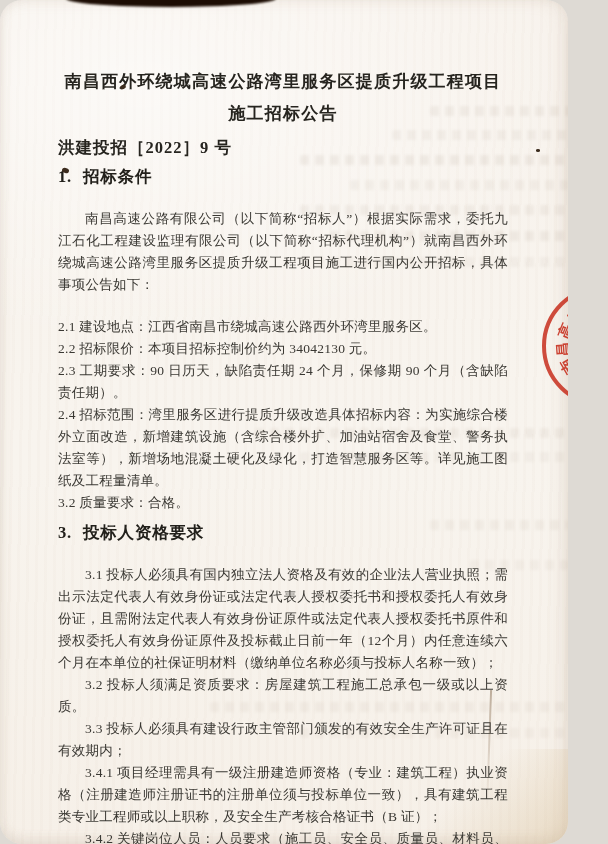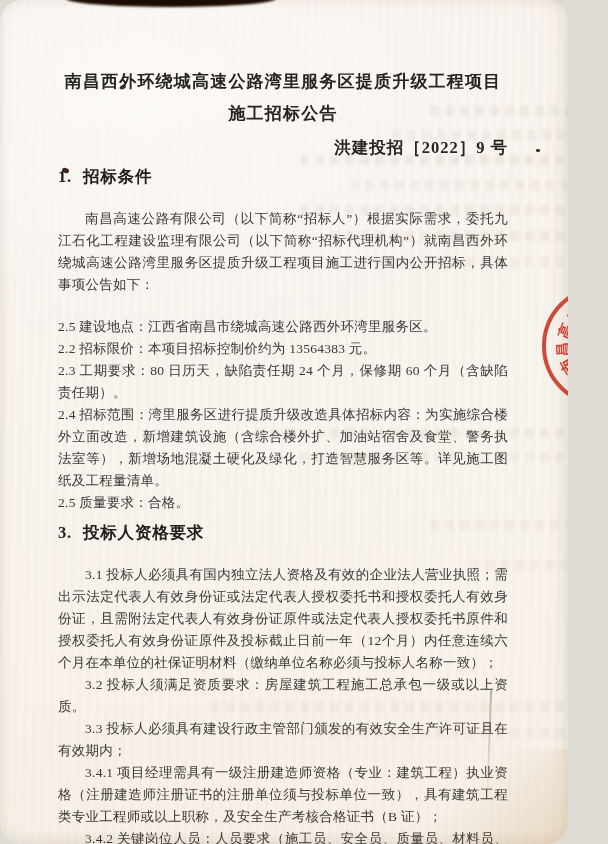--- a/index.html
+++ b/index.html
@@ -10,21 +10,21 @@
       radial-gradient(ellipse 700px 420px at 25% 10%, rgba(255,255,255,.55), rgba(255,255,255,0) 62%),
       repeating-linear-gradient(91deg, rgba(203,182,164,.05) 0 3px, rgba(0,0,0,0) 3px 9px),
       linear-gradient(180deg, #f8f3ed 0%, #f8f4ee 55%, #f6f0e8 100%);
     box-shadow: inset -7px 0 16px rgba(178,156,136,.14), inset 0 -5px 12px rgba(178,156,136,.12), inset 4px 0 10px rgba(200,185,170,.10);
     border-radius: 22px;
   }
   .content { position:relative; padding:70px 60px 0 58px; z-index:3; }
 
   .doc-title { font-size:17px; font-weight:700; text-align:center; letter-spacing:1.2px; color:#26241f; line-height:24px; }
   .doc-title.line2 { margin-top:8px;font-family:Liberation Serif, serif; }
-  .doc-number { font-size:16.5px; font-weight:700; text-align:right; letter-spacing:1px; color:#26241f; line-height:24px; margin-top:10px; }
+  .doc-number { font-size:16.5px; font-weight:700; text-align:left; letter-spacing:1px; color:#26241f; line-height:24px; margin-top:10px; }
 
   .sec-heading { font-size:16.5px; font-weight:700; color:#22201b; letter-spacing:.8px; line-height:22px; margin-top:6px; }
   .sec-heading .num { display:inline-block; margin-right:11px; }
   .sec-heading.h2 { margin-top:5px; }
   .sec-heading.h3 { margin-top:8px; }
 
   p.body {
     margin:0; font-size:13.5px; line-height:22px; letter-spacing:.25px;
     text-align:justify; color:#3a3833;
   }
@@ -92,25 +92,25 @@
 
     <div class="doc-title">南昌西外环绕城高速公路湾里服务区提质升级工程项目</div>
     <div class="doc-title line2">施工招标公告</div>
     <div class="doc-number">洪建投招［2022］9 号</div>
 
     <div class="sec-heading">
       <span class="num">1.</span><span>招标条件</span>
     </div>
     <p class="body indent first">南昌高速公路有限公司（以下简称“招标人”）根据实际需求，委托九江石化工程建设监理有限公司（以下简称“招标代理机构”）就南昌西外环绕城高速公路湾里服务区提质升级工程项目施工进行国内公开招标，具体事项公告如下：</p>
 
-    <p class="body first">2.5 建设地点：江西省南昌市绕城高速公路西外环湾里服务区。</p>
-    <p class="body">2.2 招标限价：本项目招标控制价约为 13564383 元。</p>
-    <p class="body">2.3 工期要求：80 日历天，缺陷责任期 24 个月，保修期 60 个月（含缺陷责任期）。</p>
+    <p class="body first">2.1 建设地点：江西省南昌市绕城高速公路西外环湾里服务区。</p>
+    <p class="body">2.2 招标限价：本项目招标控制价约为 34042130 元。</p>
+    <p class="body">2.3 工期要求：90 日历天，缺陷责任期 24 个月，保修期 90 个月（含缺陷责任期）。</p>
     <p class="body">2.4 招标范围：湾里服务区进行提质升级改造具体招标内容：为实施综合楼外立面改造，新增建筑设施（含综合楼外扩、加油站宿舍及食堂、警务执法室等），新增场地混凝土硬化及绿化，打造智慧服务区等。详见施工图纸及工程量清单。</p>
-    <p class="body">2.5 质量要求：合格。</p>
+    <p class="body">3.2 质量要求：合格。</p>
 
     <div class="sec-heading h3">
       <span class="num">3.</span><span>投标人资格要求</span>
     </div>
     <p class="body indent first">3.1 投标人必须具有国内独立法人资格及有效的企业法人营业执照；需出示法定代表人有效身份证或法定代表人授权委托书和授权委托人有效身份证，且需附法定代表人有效身份证原件或法定代表人授权委托书原件和授权委托人有效身份证原件及投标截止日前一年（12个月）内任意连续六个月在本单位的社保证明材料（缴纳单位名称必须与投标人名称一致）；</p>
     <p class="body indent">3.2 投标人须满足资质要求：房屋建筑工程施工总承包一级或以上资质。</p>
     <p class="body indent">3.3 投标人必须具有建设行政主管部门颁发的有效安全生产许可证且在有效期内；</p>
     <p class="body indent">3.4.1 项目经理需具有一级注册建造师资格（专业：建筑工程）执业资格（注册建造师注册证书的注册单位须与投标单位一致），具有建筑工程类专业工程师或以上职称，及安全生产考核合格证书（B 证）；</p>
     <p class="body indent">3.4.2 关键岗位人员：人员要求（施工员、安全员、质量员、材料员、资料员）须持证上岗。</p>
     <p class="body indent mt6">3.5 业绩要求：</p>

